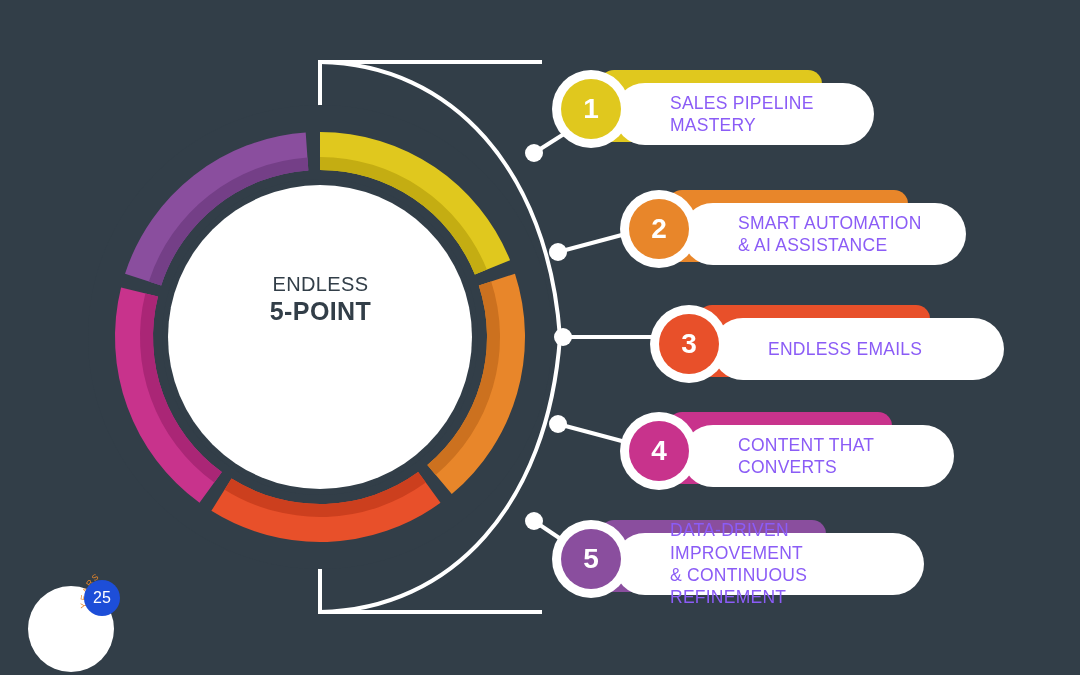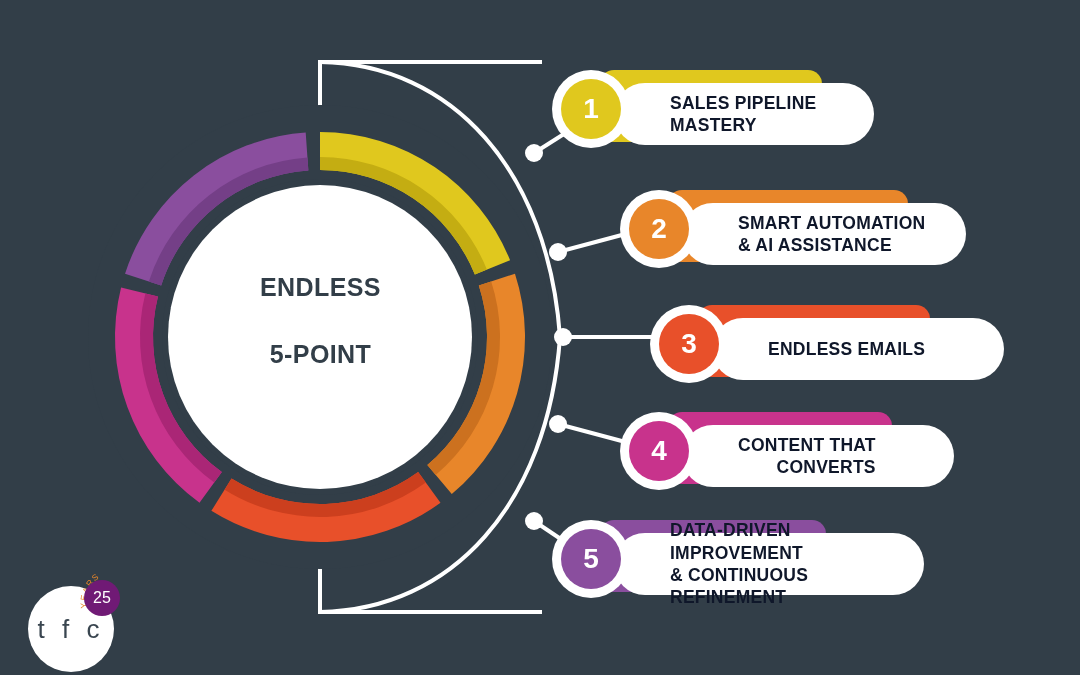--- a/index.html
+++ b/index.html
@@ -20,44 +20,44 @@
   .center-text{
     position:absolute;
     left:178px;top:272px;
     width:285px;
     text-align:center;
     color:#323e48;
     line-height:1.22;
     letter-spacing:.4px;
   }
   .center-text .l1,.center-text .l2{
-    display:block;font-size:25px;font-weight:700;
+    display:block;font-size:20px;font-weight:400;
   }
   .center-text .l3,.center-text .l4{
-    display:block;font-size:25px;font-weight:bold;margin-top:36px;
+    display:block;font-size:25px;font-weight:bold;
   }
 
   
   .item{position:absolute;height:78px;}
   .shadowbar{
     position:absolute;
     top:0;left:48px;height:72px;
     border-radius:14px;
   }
   .pill{
     position:absolute;
     top:13px;left:62px;height:62px;
     background:#ffffff;
     border-radius:31px;
     display:flex;align-items:center;
   }
   .pill .label{
-    color:#0f172a;
+    color:#8b5cf6;
     font-size:17.5px;
-    font-weight:bold;
+    font-weight:normal;
     line-height:1.28;
     letter-spacing:.25px;
     padding-left:56px;
     white-space:pre-line;
   }
   .ring{
     position:absolute;
     top:0;left:0;
     width:78px;height:78px;
     border-radius:50%;
@@ -79,21 +79,21 @@
     border-radius:50%;background:#ffffff;
   }
   #logo .tfc{
     position:absolute;left:0;top:6px;width:86px;height:86px;
     display:flex;align-items:center;justify-content:center;
     color:#3a4650;font-size:26px;letter-spacing:5px;
     font-weight:400;
   }
   #logo .badge{
     position:absolute;left:56px;top:0px;width:36px;height:36px;
-    border-radius:50%;background:#701a75;
+    border-radius:50%;background:#1d4ed8;
     display:flex;align-items:center;justify-content:center;
     color:#ffffff;font-size:16px;font-weight:400;
   }
   #logo svg.years{position:absolute;left:52px;top:-14px;width:56px;height:56px;}
 </style>
 </head>
 <body>
 
 <div id="stage">
 
@@ -183,21 +183,21 @@
         <div class="shadowbar" style="width: 232px; background: rgb(232, 80, 42);"></div>
         <div class="pill" style="width: 292px; align-items: center;">
           <div class="label">ENDLESS EMAILS</div>
         </div>
         <div class="ring">
           <div class="disc" style="background: rgb(232, 80, 42);">3</div>
         </div>
       </div>
       <div class="item" style="left: 620px; top: 412px;">
         <div class="shadowbar" style="width: 224px; background: rgb(200, 51, 140);"></div>
-        <div class="pill" style="width: 272px; text-align: right;">
+        <div class="pill" style="width: 272px;">
           <div class="label">CONTENT THAT
 CONVERTS</div>
         </div>
         <div class="ring">
           <div class="disc" style="background: rgb(200, 51, 140);">4</div>
         </div>
       </div>
       <div class="item" style="left: 552px; top: 520px;">
         <div class="shadowbar" style="width: 226px; background: rgb(138, 78, 158);"></div>
         <div class="pill" style="width: 310px; align-items: center;">
@@ -205,21 +205,20 @@
 &amp; CONTINUOUS REFINEMENT</div>
         </div>
         <div class="ring">
           <div class="disc" style="background: rgb(138, 78, 158);">5</div>
         </div>
       </div>
     </div>
 
   <div id="logo">
     <div class="disc-white"></div>
-    <div class="tfc">t f c</div>
     <svg class="years" viewBox="0 0 56 56">
       <defs>
           <path id="yearsPath" d="M 8,46 A 30,30 0 0 1 46,8" fill="none"></path>
         </defs>
       <text font-family="Liberation Sans, sans-serif" font-size="8.5" fill="#e8862a" letter-spacing="1.4">
         <textPath href="#yearsPath" startOffset="6%" id="yearsText">YEARS</textPath>
       </text>
     </svg>
     <div class="badge">25</div>
   </div>

